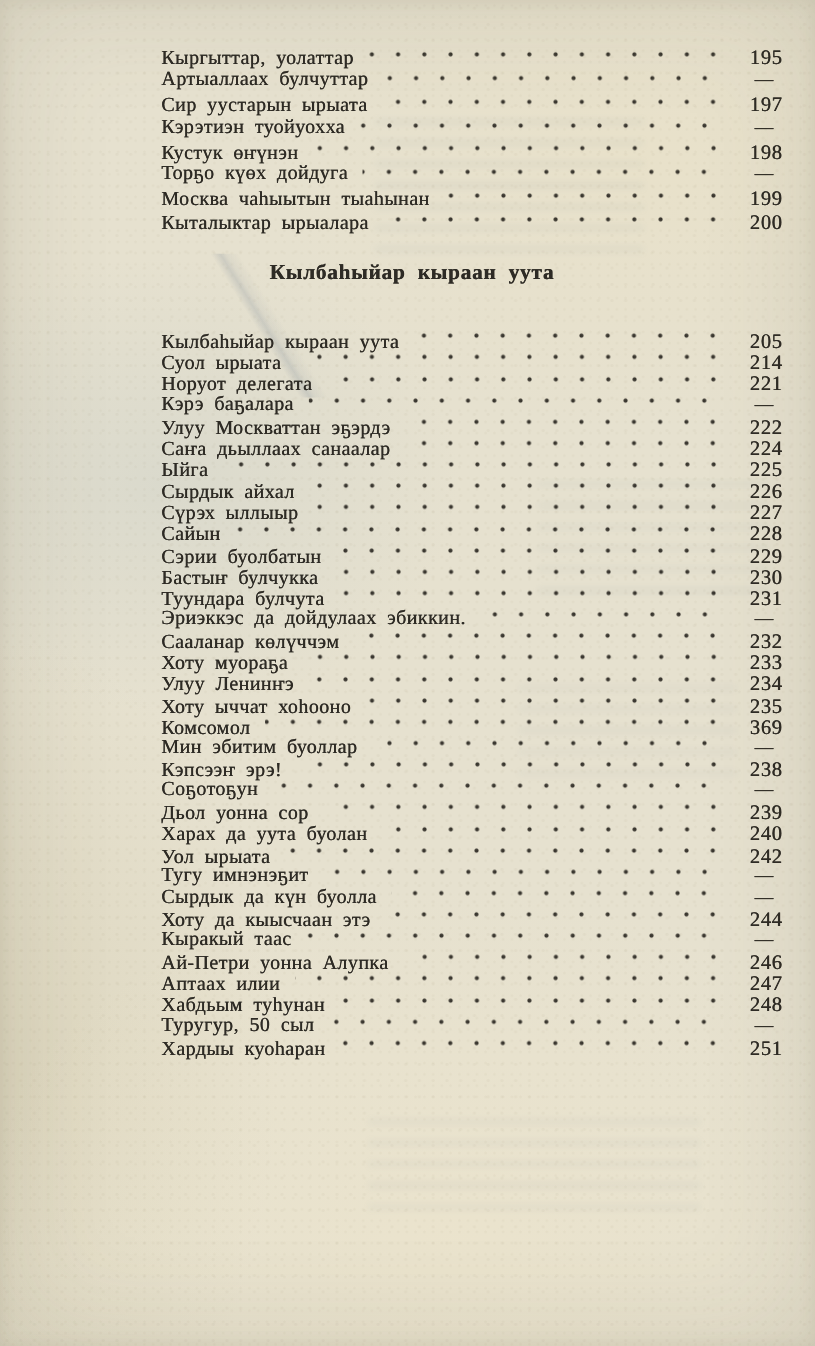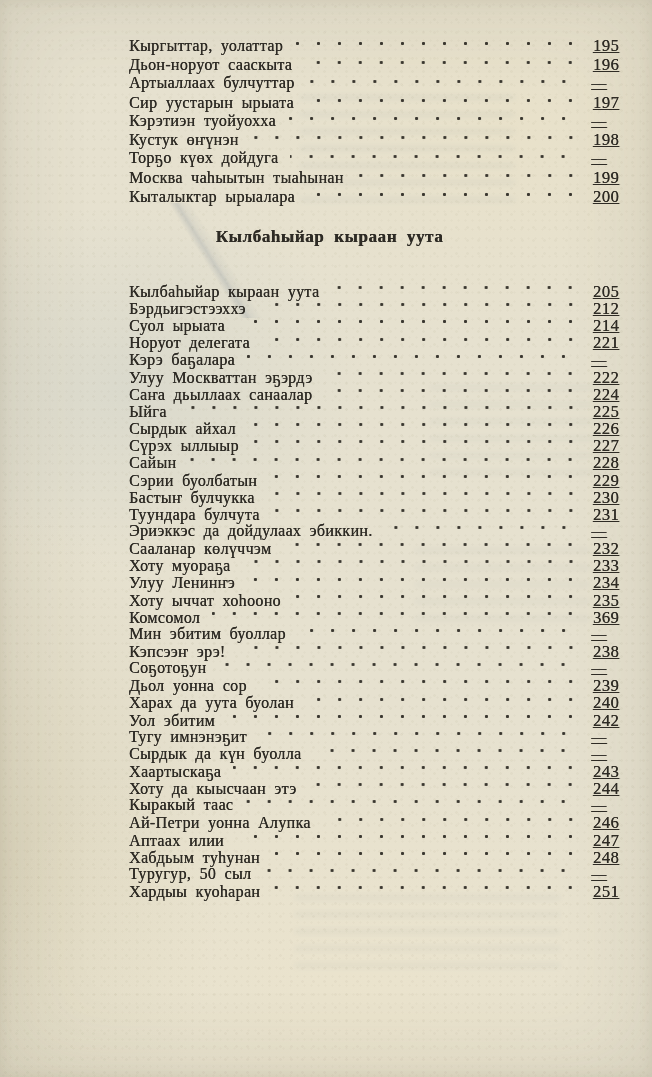--- a/index.html
+++ b/index.html
@@ -75,25 +75,24 @@
     align-self: flex-end;
     height: 15px;
     margin: 0 2px 0 12px;
     background-image: radial-gradient(circle, rgba(44,41,35,0.92) 1.25px, rgba(44,41,35,0) 2px);
     background-size: 21px 15px;
     background-repeat: repeat-x;
     background-position: right 3px bottom 4px;
   }
   .toc-page {
     min-width: 40px;
-    text-align: center;
+    text-align: right;
     font-size: 16.5px;
     letter-spacing: 0.5px;
     text-shadow: 0.25px 0 0 currentColor;
-    text-decoration: underline;
   }
   .toc-page.is-dash { padding-right: 7px; font-size: 15px; }
 
   .toc-heading {
     margin: 20px 96px 0 0;
     text-align: center;
     font-size: 17px;
     font-weight: 700;
     letter-spacing: 0.6px;
     word-spacing: 5px;
@@ -113,25 +112,20 @@
   <div class="crease"></div>
 
   <div class="toc">
     <section class="toc-block toc-block-1">
         <div class="toc-row">
           <span class="toc-title">Кыргыттар, уолаттар</span>
           <span class="leader"></span>
           <span class="toc-page">195</span>
         </div>
         <div class="toc-row">
-          <span class="toc-title">Дьон-норуот сааскыта</span>
-          <span class="leader"></span>
-          <span class="toc-page">196</span>
-        </div>
-        <div class="toc-row">
           <span class="toc-title">Артыаллаах булчуттар</span>
           <span class="leader"></span>
           <span class="toc-page is-dash">—</span>
         </div>
         <div class="toc-row">
           <span class="toc-title">Сир уустарын ырыата</span>
           <span class="leader"></span>
           <span class="toc-page">197</span>
         </div>
         <div class="toc-row">
@@ -163,25 +157,20 @@
 
     <h2 class="toc-heading">Кылбаһыйар кыраан уута</h2>
 
     <section class="toc-block toc-block-2">
         <div class="toc-row">
           <span class="toc-title">Кылбаһыйар кыраан уута</span>
           <span class="leader"></span>
           <span class="toc-page">205</span>
         </div>
         <div class="toc-row">
-          <span class="toc-title">Бэрдьигэстээххэ</span>
-          <span class="leader"></span>
-          <span class="toc-page">212</span>
-        </div>
-        <div class="toc-row">
           <span class="toc-title">Суол ырыата</span>
           <span class="leader"></span>
           <span class="toc-page">214</span>
         </div>
         <div class="toc-row">
           <span class="toc-title">Норуот делегата</span>
           <span class="leader"></span>
           <span class="toc-page">221</span>
         </div>
         <div class="toc-row">
@@ -283,38 +272,33 @@
           <span class="toc-title">Дьол уонна сор</span>
           <span class="leader"></span>
           <span class="toc-page">239</span>
         </div>
         <div class="toc-row">
           <span class="toc-title">Харах да уута буолан</span>
           <span class="leader"></span>
           <span class="toc-page">240</span>
         </div>
         <div class="toc-row">
-          <span class="toc-title">Уол эбитим</span>
+          <span class="toc-title">Уол ырыата</span>
           <span class="leader"></span>
           <span class="toc-page">242</span>
         </div>
         <div class="toc-row">
           <span class="toc-title">Тугу имнэнэҕит</span>
           <span class="leader"></span>
           <span class="toc-page is-dash">—</span>
         </div>
         <div class="toc-row">
           <span class="toc-title">Сырдык да күн буолла</span>
           <span class="leader"></span>
           <span class="toc-page is-dash">—</span>
-        </div>
-        <div class="toc-row">
-          <span class="toc-title">Хаартыскаҕа</span>
-          <span class="leader"></span>
-          <span class="toc-page">243</span>
         </div>
         <div class="toc-row">
           <span class="toc-title">Хоту да кыысчаан этэ</span>
           <span class="leader"></span>
           <span class="toc-page">244</span>
         </div>
         <div class="toc-row">
           <span class="toc-title">Кыракый таас</span>
           <span class="leader"></span>
           <span class="toc-page is-dash">—</span>

